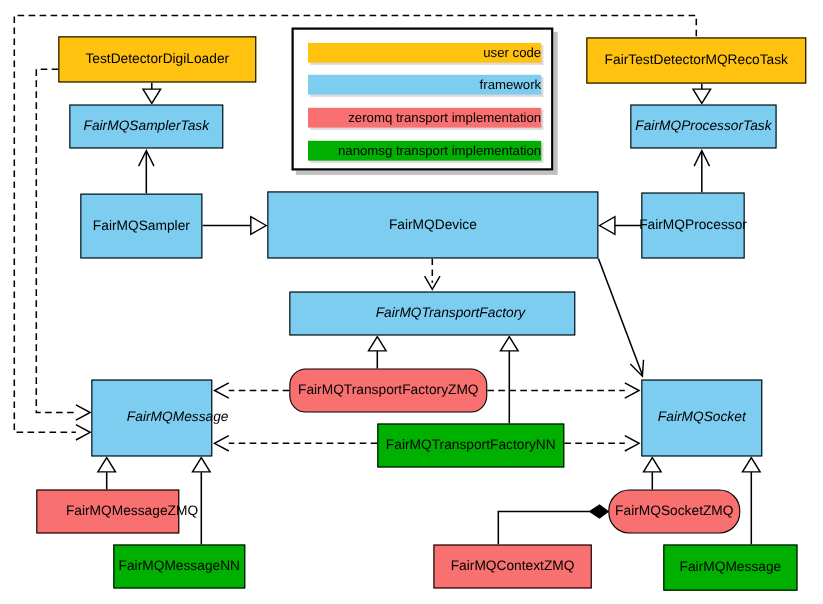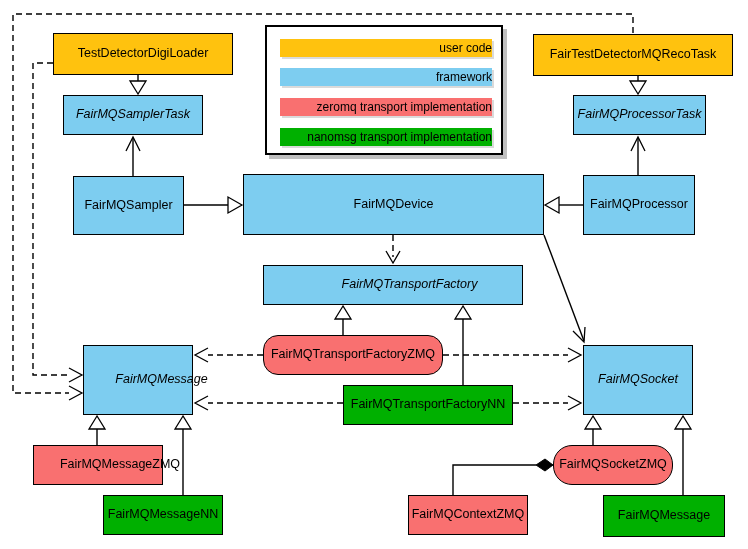--- a/index.html
+++ b/index.html
@@ -158,25 +158,25 @@
       <span>nanomsg transport implementation</span>
     </div>
   </div>
 
   <div class="node" style="left: 53px; top: 33px; width: 180px; height: 42px; background: rgb(255, 194, 14);">TestDetectorDigiLoader</div>
   <div class="node" style="left: 533px; top: 34px; width: 200px; height: 42px; background: rgb(255, 194, 14);">FairTestDetectorMQRecoTask</div>
   <div class="node abstract" style="left: 63px; top: 95px; width: 140px; height: 40px; background: rgb(125, 205, 240);">FairMQSamplerTask</div>
   <div class="node abstract" style="left: 573px; top: 95px; width: 133px; height: 40px; background: rgb(125, 205, 240);">FairMQProcessorTask</div>
   <div class="node" style="left: 73px; top: 176px; width: 111px; height: 59px; background: rgb(125, 205, 240);">FairMQSampler</div>
   <div class="node" style="left: 243px; top: 174px; width: 301px; height: 61px; background: rgb(125, 205, 240);">FairMQDevice</div>
-  <div class="node" style="left: 583px; top: 175px; width: 112px; height: 60px; background: rgb(125, 205, 240);">FairMQProcessor</div>
+  <div class="node" style="left: 583px; top: 175px; width: 94px; height: 60px; background: rgb(125, 205, 240);">FairMQProcessor</div>
   <div class="node abstract" style="left: 263px; top: 265px; width: 260px; height: 40px; background: rgb(125, 205, 240); padding-left: 33px;">FairMQTransportFactory</div>
   <div class="node" style="left: 263px; top: 335px; width: 180px; height: 40px; background: rgb(249, 112, 112); border-radius: 15px;">FairMQTransportFactoryZMQ</div>
   <div class="node" style="left: 343px; top: 385px; width: 170px; height: 40px; background: rgb(0, 176, 0);">FairMQTransportFactoryNN</div>
   <div class="node abstract" style="left: 83px; top: 345px; width: 110px; height: 70px; background: rgb(125, 205, 240); padding-left: 47px;">FairMQMessage</div>
   <div class="node abstract" style="left: 583px; top: 345px; width: 110px; height: 70px; background: rgb(125, 205, 240);">FairMQSocket</div>
   <div class="node" style="left: 33px; top: 445px; width: 130px; height: 40px; background: rgb(249, 112, 112); padding-left: 44px;">FairMQMessageZMQ</div>
   <div class="node" style="left: 103px; top: 495px; width: 120px; height: 40px; background: rgb(0, 176, 0);">FairMQMessageNN</div>
   <div class="node" style="left: 553px; top: 445px; width: 120px; height: 40px; background: rgb(249, 112, 112); border-radius: 19px;">FairMQSocketZMQ</div>
   <div class="node" style="left: 603px; top: 495px; width: 122px; height: 42px; background: rgb(0, 176, 0);">FairMQMessage</div>
-  <div class="node" style="left: 408px; top: 495px; width: 120px; height: 40px; background: rgb(249, 112, 112);">FairMQContextZMQ</div>
+  <div class="node" style="left: 394px; top: 495px; width: 144px; height: 40px; background: rgb(249, 112, 112);">FairMQContextZMQ</div>
 
 </div>
 
 </body></html>

